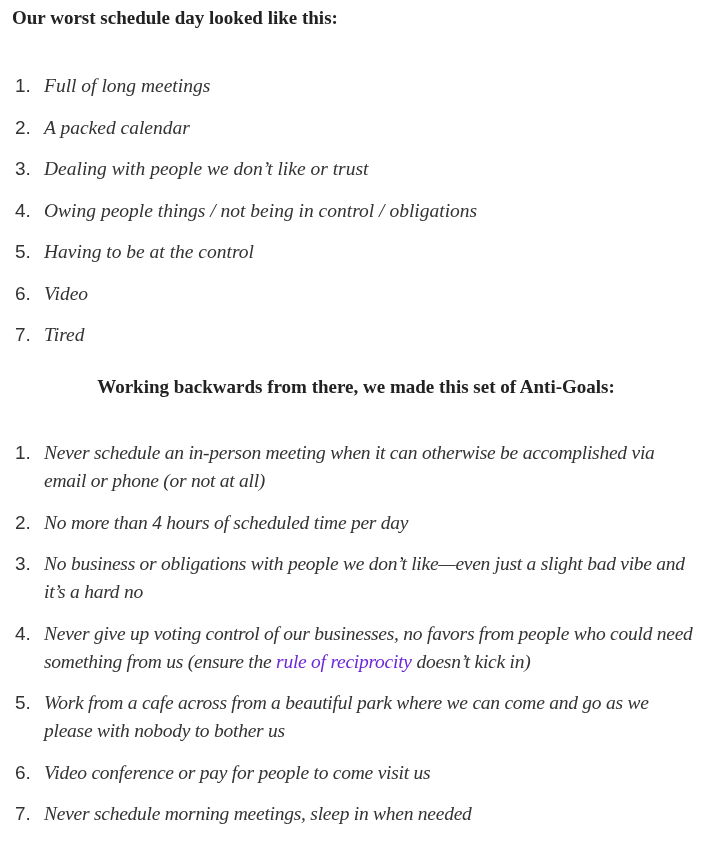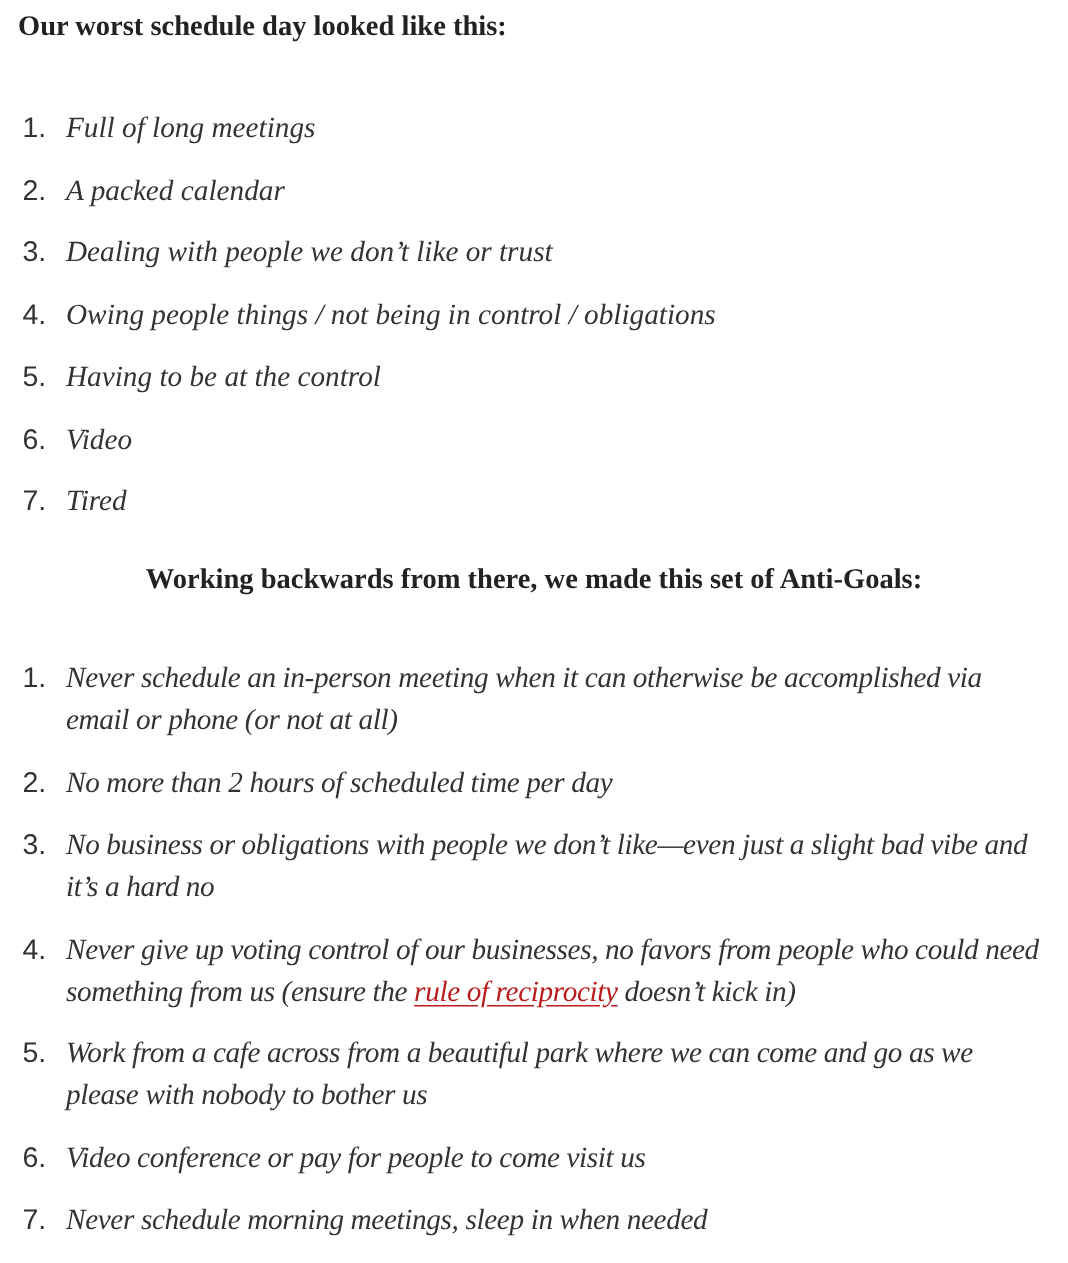--- a/index.html
+++ b/index.html
@@ -43,22 +43,21 @@
       color: #333333;
       font-style: normal;
     }
     .text {
       flex: 1 1 auto;
       font-style: italic;
       color: #333333;
     }
     .second .text { letter-spacing: -0.25px; }
     .link {
-      color: #b91c1c;
-      text-decoration: underline;
+      color: #6d28d9;
       text-underline-offset: 3px;
       cursor: pointer;
     }
   </style>
 </head>
 <body>
 
 <div class="content">
 
   <p class="heading h1">Our worst schedule day looked like this:</p>
@@ -96,21 +95,21 @@
 
   <p class="heading h2">Working backwards from there, we made this set of Anti-Goals:</p>
 
   <ol class="list second">
     <li class="item">
       <span class="num">1.</span>
       <span class="text">Never schedule an in-person meeting when it can otherwise be accomplished via email or phone (or not at all)</span>
     </li>
     <li class="item">
       <span class="num">2.</span>
-      <span class="text">No more than 2 hours of scheduled time per day</span>
+      <span class="text">No more than 4 hours of scheduled time per day</span>
     </li>
     <li class="item">
       <span class="num">3.</span>
       <span class="text">No business or obligations with people we don’t like—even just a slight bad vibe and it’s a hard no</span>
     </li>
     <li class="item">
       <span class="num">4.</span>
       <span class="text"><span>Never give up voting control of our businesses, no favors from people who could need something from us (ensure the </span><a class="link">rule of reciprocity</a><span> doesn’t kick in)</span></span>
     </li>
     <li class="item">

